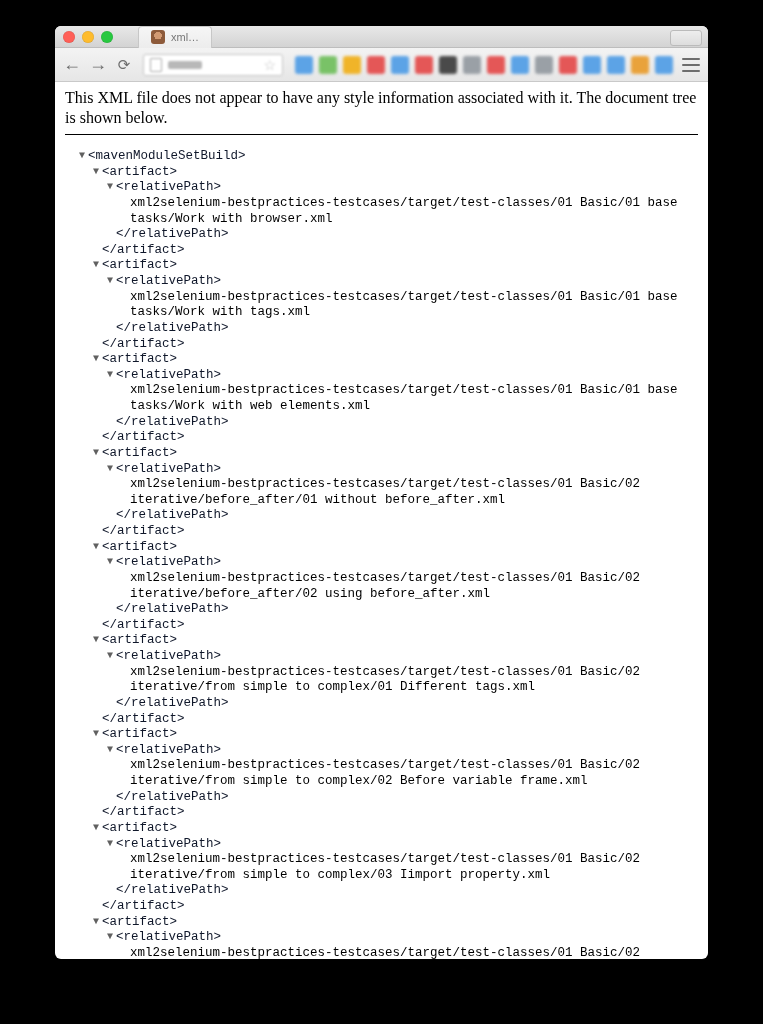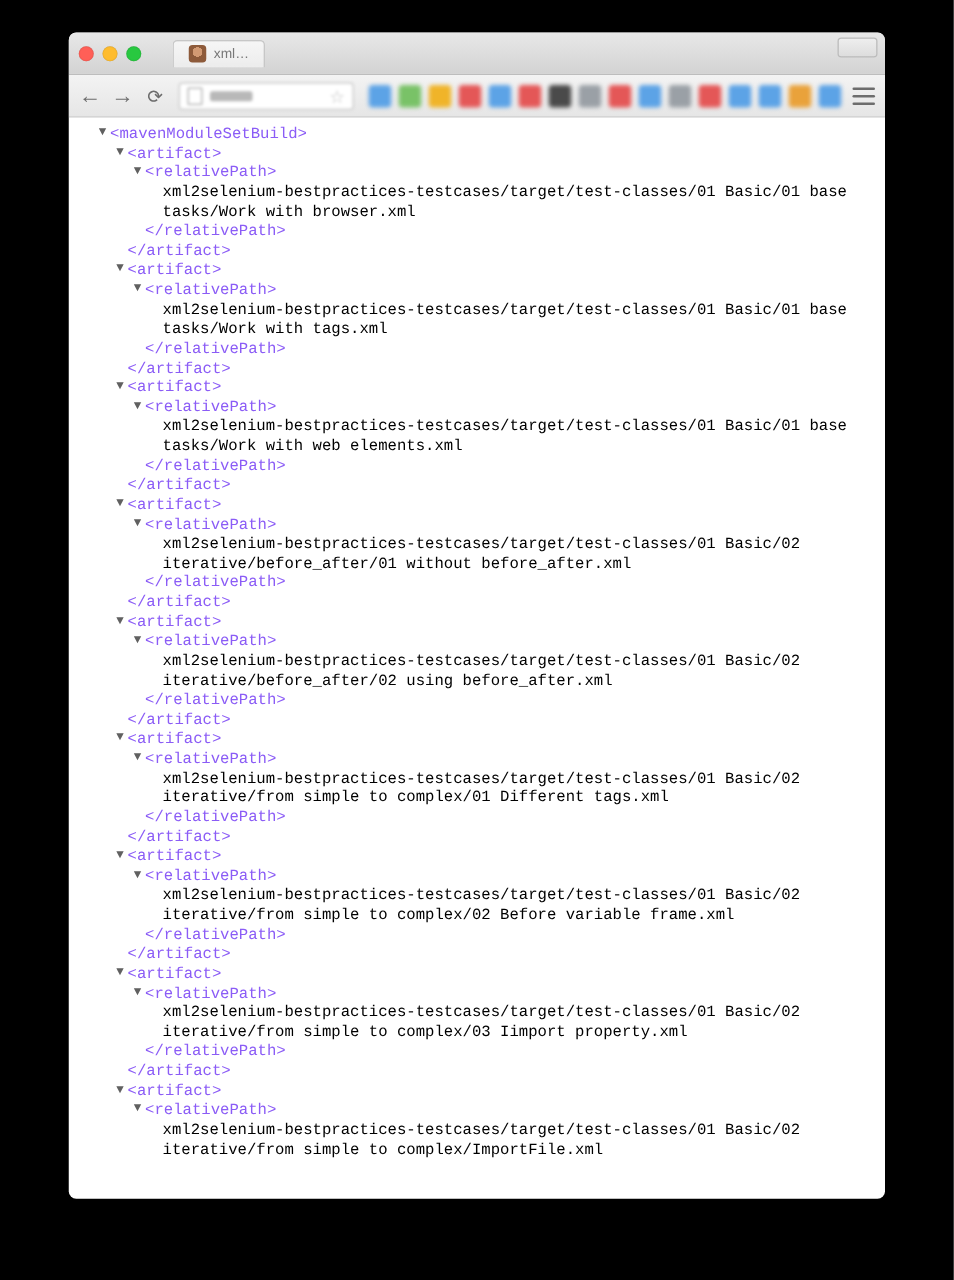--- a/index.html
+++ b/index.html
@@ -20,21 +20,21 @@
     height: 933px;
     background: #fff;
     border-radius: 6px;
     box-shadow: 0 20px 60px rgba(0,0,0,.5);
     overflow: hidden;
     display: flex;
     flex-direction: column;
   }
   
   .titlebar {
-    height: 34px;
+    height: 22px;
     background: linear-gradient(#e8e8e8,#d3d3d3);
     border-bottom: 1px solid #bdbdbd;
     display: flex;
     align-items: center;
     padding: 0 8px;
     gap: 7px;
     position: relative;
   }
   .traffic { display:flex; gap:7px; }
   .dot { width:12px; height:12px; border-radius:50%; box-shadow: inset 0 0 1px rgba(0,0,0,.3); }
@@ -140,21 +140,21 @@
     line-height: 1.25;
     color:#000;
   }
   .row{white-space:normal;word-break:break-word;display:flex;align-items:flex-start}
   .caret{
     display:inline-block;width:9px;flex:0 0 9px;
     color:#606060;font-size:10px;
     user-select:none;
     padding-top:1px;
   }
-  .tag{color:#8b5cf6}
+  .tag{color:#0f172a}
   .txt{color:#000000}
   .i1{padding-left:14px}
   .i2{padding-left:28px}
   .i3{padding-left:42px}
   .i4{padding-left:56px}
 </style>
 </head>
 <body>
 
 <div class="window">
@@ -200,20 +200,21 @@
         <div class="ext" style="background: rgb(92, 163, 230);"></div>
       </div>
     <div class="menu-icon">
       <span></span>
         <span></span>
         <span></span>
     </div>
   </div>
 
   <div class="content">
+    <div class="notice">This XML file does not appear to have any style information associated with it. The document tree is shown below.</div>
     <div class="xml" id="xml-tree">
         <div class="row i1">
           <span class="caret">▼</span>
           <span class="tag">&lt;mavenModuleSetBuild&gt;</span>
         </div>
         <div class="row i2">
           <span class="caret">▼</span>
           <span class="tag">&lt;artifact&gt;</span>
         </div>
         <div class="row i3">

